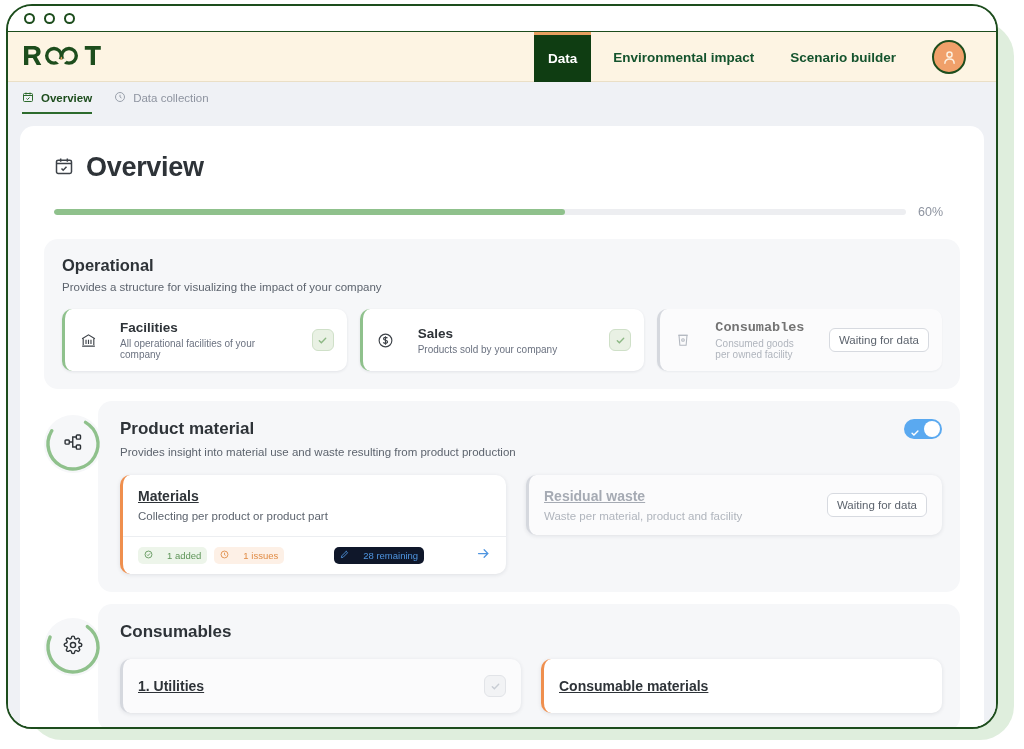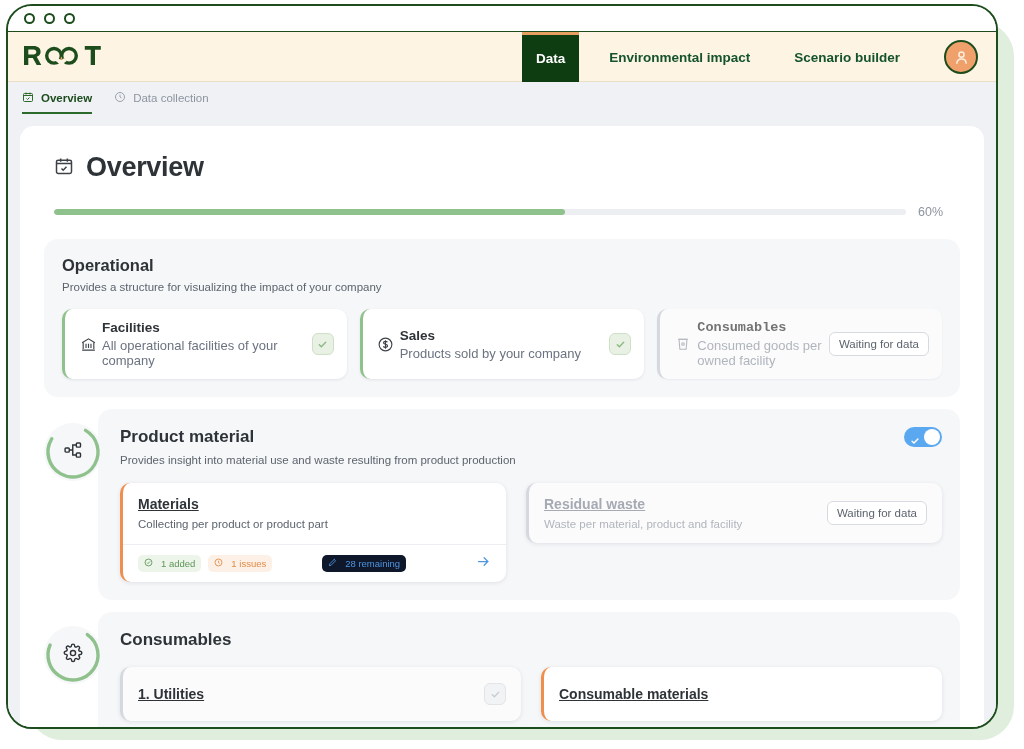--- a/index.html
+++ b/index.html
@@ -57,25 +57,25 @@
     padding-left: 14px;
     position: relative;
     border-bottom: 1px solid #eadfc6;
   }
 
   .logo { display:flex; align-items:center; height: 50px; }
   .logo svg { display:block; }
 
   .nav {
     position: absolute;
-    right: 12px; top: 0;
+    right: 24px; top: 0;
     height: 50px;
     display: flex;
     align-items: center;
-    gap: 16px;
+    gap: 8px;
   }
   .nav-item {
     font-size: 13.5px;
     font-weight: bold;
     color: #14532d;
     padding: 0 14px;
     height: 50px;
     display: flex; align-items: center;
     white-space: nowrap;
     cursor: pointer;
@@ -169,29 +169,29 @@
   .card-row { display: flex; gap: 13px; margin-top: 16px; }
 
   .dcard {
     flex: 1;
     background: #ffffff;
     border-radius: 10px;
     border-left: 3px solid #8fc18c;
     box-shadow: 0 1px 3px rgba(20,30,50,0.09);
     display: flex; align-items: center;
     padding: 11px 13px;
-    gap: 4px;
+    gap: 22px;
     min-height: 50px;
   }
   .dcard.muted { background:#fbfbfc; border-left-color:#d5d8de; box-shadow:0 1px 2px rgba(20,30,50,0.05); }
   .dcard .ico { width: 20px; flex: 0 0 20px; display:flex; align-items:center; justify-content:center; }
   .dcard .txt { flex: 1; }
   .dcard .t { font-size: 13.5px; font-weight: bold; color: #2e3338; }
   .dcard.muted .t { color: #737373; font-family: Liberation Mono, monospace; }
-  .dcard .s { font-size: 13px; color: #6b7280; margin-top: 3px; }
+  .dcard .s { font-size: 10px; color: #6b7280; margin-top: 3px; }
   .dcard.muted .s { color: #b0b5bd; }
 
   .check-badge {
     width: 22px; height: 22px; border-radius: 6px;
     background: #e9f1e4; border: 1px solid #cfe0c8;
     display: flex; align-items: center; justify-content: center;
     flex: 0 0 22px;
   }
   .waitbtn {
     font-size: 11.5px; color: #5d646e;
@@ -254,21 +254,21 @@
   .detail .t { font-size: 14px; font-weight: bold; color: #2e3338; text-decoration: underline; }
   .detail.muted .t { color: #a5aab3; }
   .detail .s { font-size: 11.5px; color: #5d646e; margin-top: 6px; }
   .detail.muted .s { color: #b0b5bd; }
   .detail .divider { height: 1px; background: #eceef1; }
   .detail .foot {
     display: flex; align-items: center; gap: 7px;
     padding: 9px 15px 10px 15px;
   }
   .chip {
-    display: flex; align-items: center; gap: 8px;
+    display: flex; align-items: center; gap: 14px;
     font-size: 9.5px; border-radius: 5px; padding: 3px 6px;
     white-space: nowrap;
   }
   .chip.green { background: #edf5ea; color: #5d9457; }
   .chip.orange { background: #fdf0e6; color: #e08b45; }
   .chip.blue { background: #0f172a; color: #4f95e0; margin-left: 43px; }
   .arrow { margin-left: auto; color: #4f95e0; font-size: 15px; cursor: pointer; }
 
   .detail.row-style { display:flex; align-items:center; padding: 13px 15px; }
   .detail.row-style .txtb { flex:1; }

